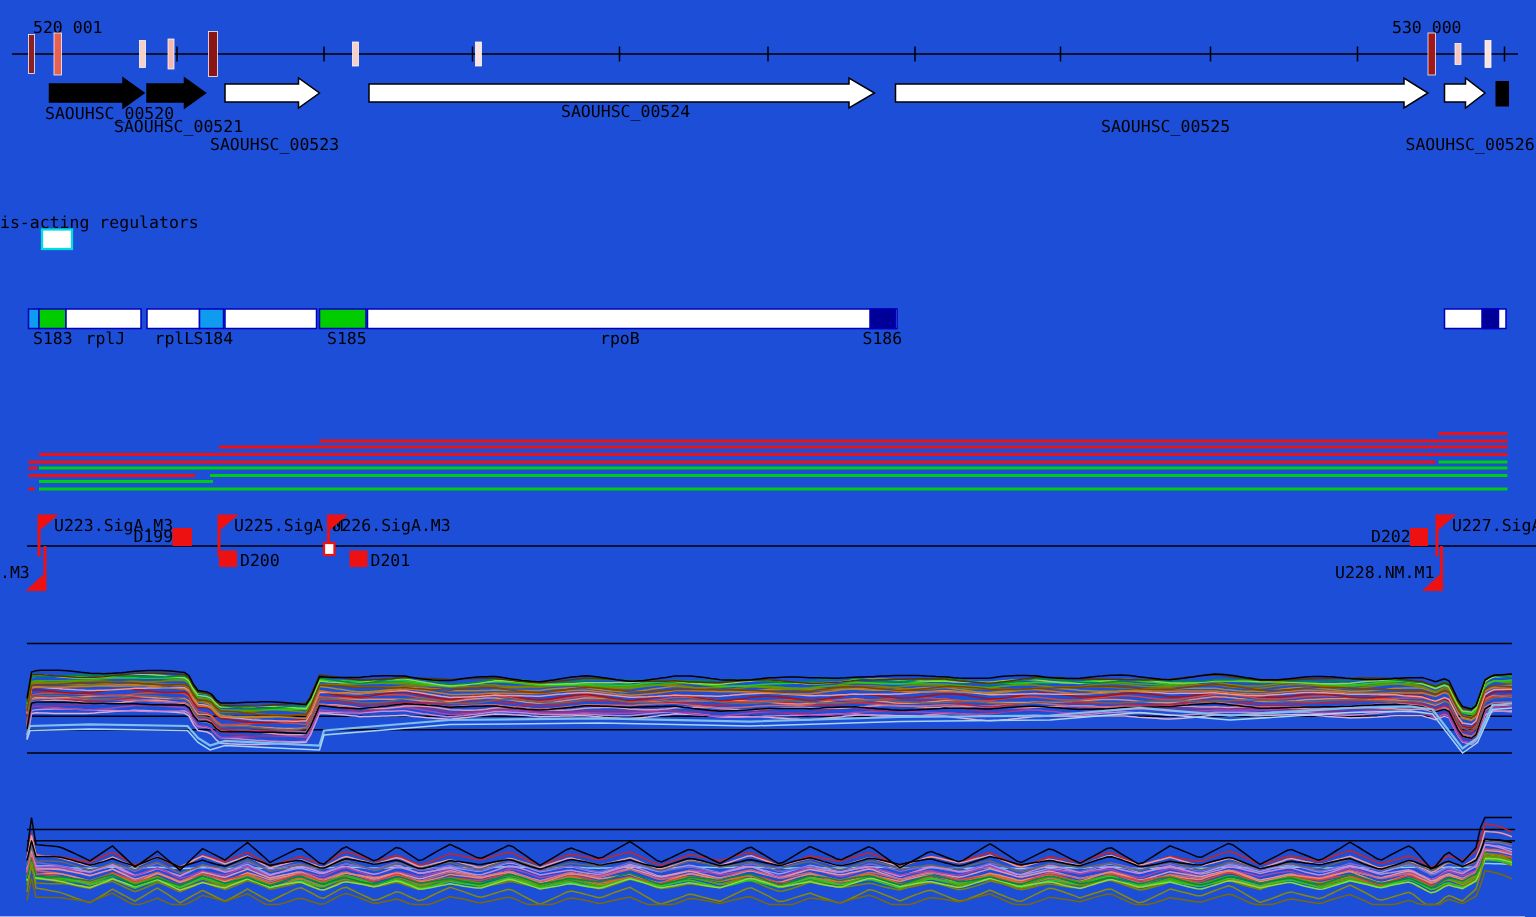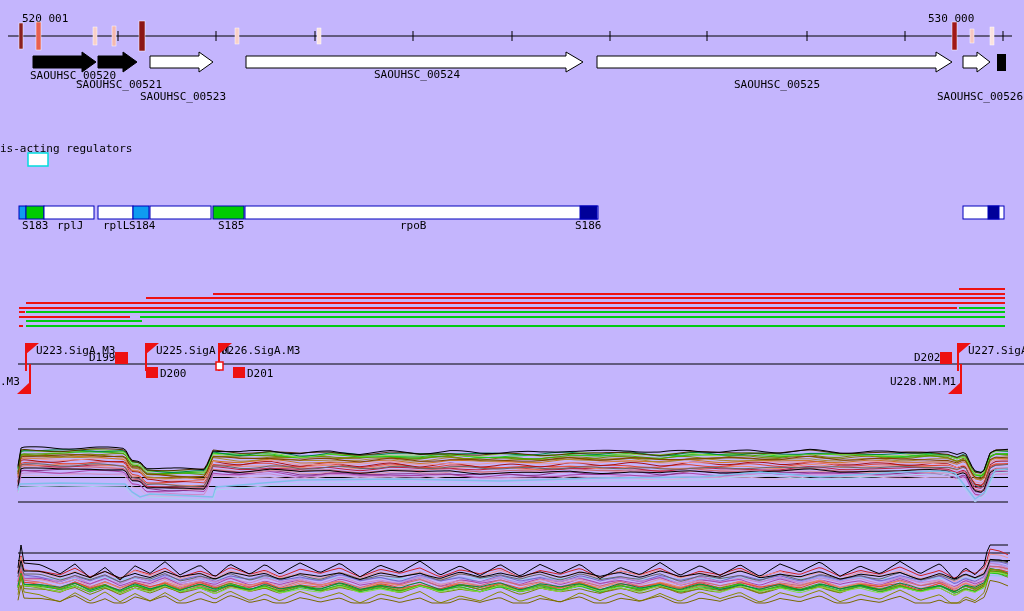--- a/index.html
+++ b/index.html
@@ -1,16 +1,16 @@
 <!DOCTYPE html>
 <html><head>
 <meta charset="utf-8">
 <style>
   html,body{margin:0;padding:0;background:#ffffff;}
-  #screen{position:relative;width:1024px;height:611px;background:#c4b5fd;overflow:hidden;
+  #screen{position:relative;width:1024px;height:611px;background:#1d4ed8;overflow:hidden;
           font-family:"DejaVu Sans Mono","Liberation Mono",monospace;}
   svg text{font-family:"DejaVu Sans Mono","Liberation Mono",monospace;font-size:11px;fill:#000;}
 </style>
 </head>
 <body>
 
 <div id="screen">
   <svg id="scene" width="1024" height="611" viewBox="0 0 1024 611">
       <g>
         <text x="22" y="22">520 001</text>

